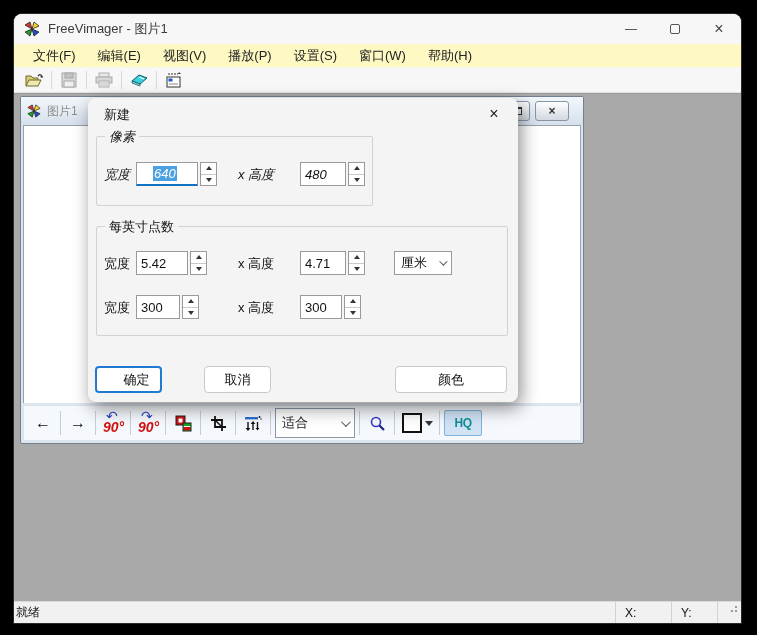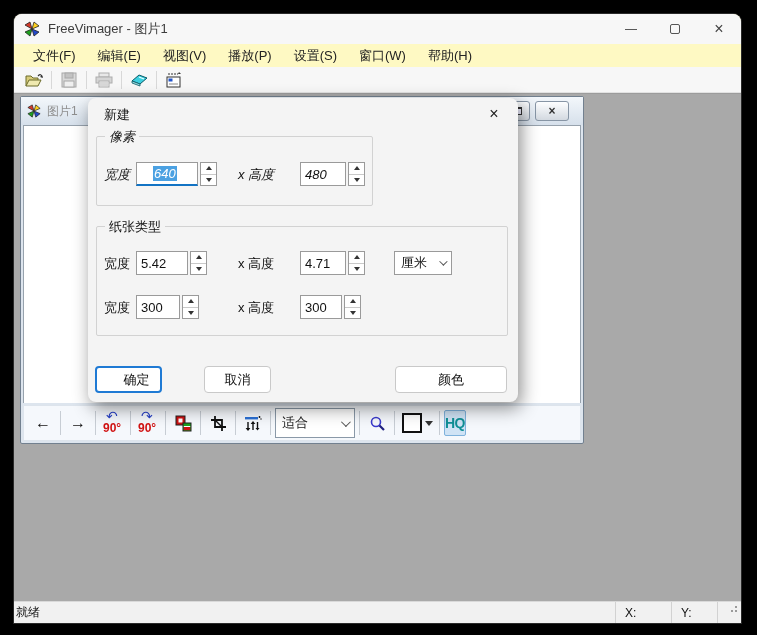--- a/index.html
+++ b/index.html
@@ -47,31 +47,31 @@
   .restore-glyph { width:9px; height:8px; border:1px solid #333; border-top-width:2px; background:#eef; }
   .client { flex:1; margin:0 2px; background:#fff; border:1px solid #97a2ad; border-bottom:none; }
 
   .navbar { height:36px; margin:2px; background:#f5f8fc; display:flex; align-items:center;
     padding:0 6px; border:1px solid #dde4ec; }
   .nbtn { min-width:26px; height:28px; display:flex; align-items:center; justify-content:center; }
   .nsep { width:1px; height:24px; background:#c7cdd4; margin:0 4px; }
   .arrow-glyph { font-size:16px; font-weight:bold; color:#111; }
   .rot { position:relative; width:24px; height:26px; }
   .rot .arc { position:absolute; top:-2px; left:5px; font-size:14px; color:#2a43c8; }
-  .rot .deg { position:absolute; bottom:1px; left:2px; font-size:12px; color:#d11212; font-weight:bold; }
+  .rot .deg { position:absolute; bottom:1px; left:2px; font-size:14px; color:#d11212; font-weight:bold;font-style:italic; }
   .combo { background:#fff; border:1px solid #8a99a8; height:24px; display:flex;
     align-items:center; padding:14px 6px; font-size:13px; color:#222; }
   .combo .chev { margin-left:auto; width:7px; height:7px; border-right:1.5px solid #555;
     border-bottom:1.5px solid #555; transform:rotate(45deg) translateY(-2px); }
   .combo-fit { width:80px; }
   .framebox { width:20px; height:20px; border:2px solid #111; background:#fff; }
   .dd-arrow { width:0; height:0; border-left:4px solid transparent; border-right:4px solid transparent;
     border-top:5px solid #333; margin-left:3px; }
-  .hq { width:22px; height:26px; background:#cfe3f5; border:1px solid #7fb2dc; border-radius:2px;
-    display:flex; align-items:center; justify-content:center; font-weight:bold; font-size:14px;
+  .hq { width:38px; height:26px; background:#cfe3f5; border:1px solid #7fb2dc; border-radius:2px;
+    display:flex; align-items:center; justify-content:center; font-weight:bold; font-size:12px;
     color:#0f8f96; letter-spacing:-0.5px; }
 
   
   .dialog { position:absolute; left:74px; top:4px; width:430px; height:304px;
     background:#f4f4f4; border-radius:8px; box-shadow:3px 6px 18px rgba(0,0,0,0.45); z-index:5; }
   .dlg-title { position:absolute; left:16px; top:8px; font-size:13px; color:#111; }
   .dlg-close { position:absolute; right:12px; top:4px; width:24px; height:24px;
     display:flex; align-items:center; justify-content:center; font-size:16px; color:#222; }
   .group { position:absolute; border:1px solid #d2d2d2; border-radius:2px; }
   .group-label { position:absolute; top:-9px; left:8px; background:#f4f4f4; padding:0 4px;
@@ -324,21 +324,21 @@
               <span class="tri-up"></span>
             </span>
             <span class="spin-btn">
               <span class="tri-dn"></span>
             </span>
           </span>
       </div>
 
 
       <div class="group g-print">
-        <span class="group-label">纸张类型</span>
+        <span class="group-label">每英寸点数</span>
 
         <span class="flabel" style="left:7px; top:28px;">宽度</span>
         <span class="textbox" style="left:39px; top:24px; width:52px;">
             <span>5.42</span>
           </span>
         <span class="spin" style="left:93px; top:24px;">
             <span class="spin-btn">
               <span class="tri-up"></span>
             </span>
             <span class="spin-btn">

